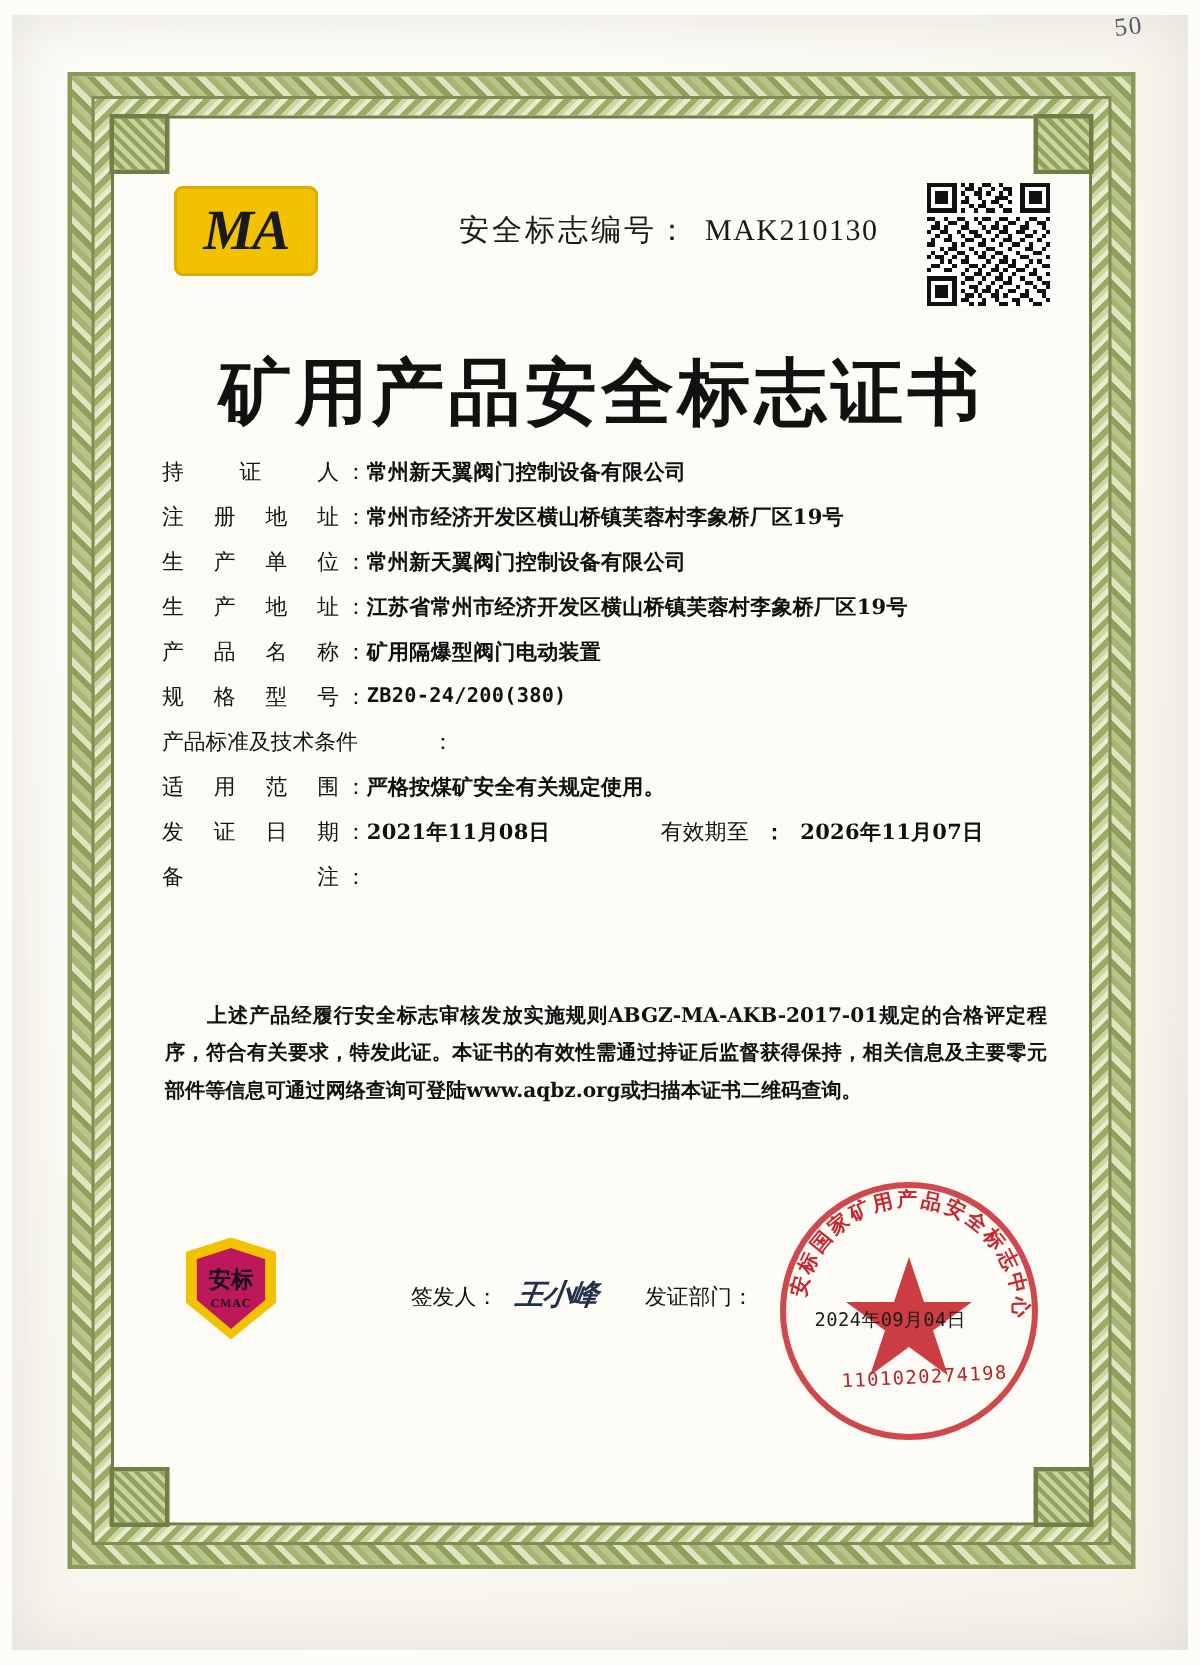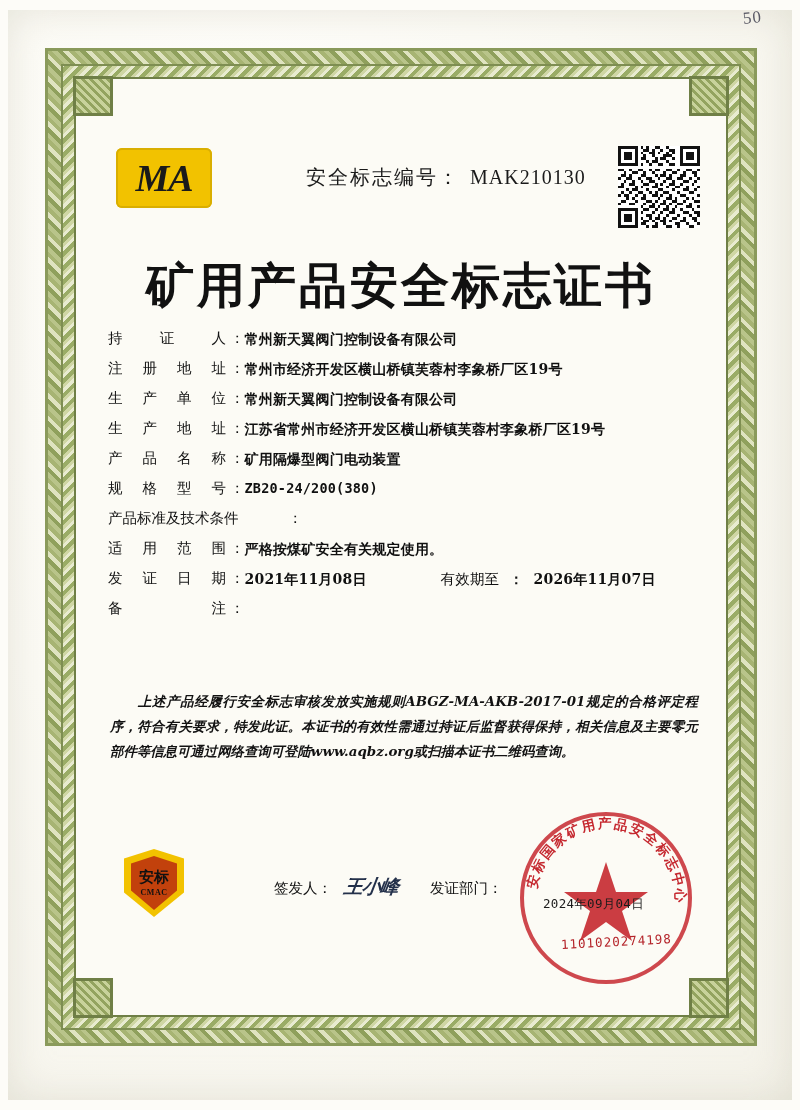--- a/index.html
+++ b/index.html
@@ -85,21 +85,21 @@
   }
   .corner.tl { left: -3px; top: -3px; }
   .corner.tr { right: -3px; top: -3px; }
   .corner.bl { left: -3px; bottom: -3px; }
   .corner.br { right: -3px; bottom: -3px; }
 
   
   .content {
     position: absolute;
     left: 84px;
-    top: 104px;
+    top: 80px;
     width: 634px;
     height: 924px;
   }
 
   
   .ma-logo {
     position: absolute;
     left: 32px;
     top: 44px;
     width: 96px;
@@ -223,21 +223,20 @@
     left: 26px;
     top: 585px;
     width: 588px;
     font-family: "DejaVu Serif", serif;
     font-size: 13.4px;
     line-height: 1.85;
     color: #121212;
     text-indent: 28px;
     text-align: justify;
     font-weight: bold;
-    font-style: italic;
   }
 
   
   .cmac {
     position: absolute;
     left: 40px;
     top: 745px;
     width: 60px;
     height: 68px;
   }
@@ -247,21 +246,21 @@
     background: #f2c200;
     clip-path: polygon(50% 0%, 100% 14%, 100% 64%, 50% 100%, 0% 64%, 0% 14%);
     position: relative;
     display: flex;
     align-items: center;
     justify-content: center;
   }
   .cmac .inner {
     width: 46px;
     height: 54px;
-    background: #c2410c;
+    background: #be185d;
     clip-path: polygon(50% 0%, 100% 14%, 100% 64%, 50% 100%, 0% 64%, 0% 14%);
     display: flex;
     flex-direction: column;
     align-items: center;
     justify-content: center;
   }
   .cmac .glyph {
     font-family: "DejaVu Serif", serif;
     font-size: 15px;
     font-weight: bold;

